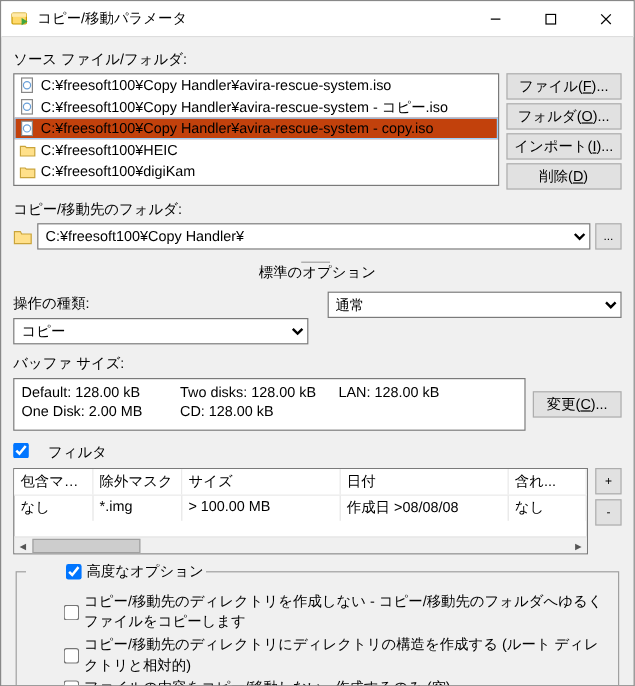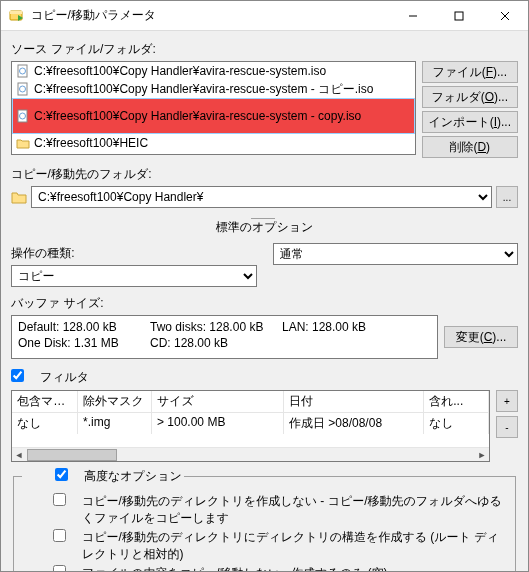--- a/index.html
+++ b/index.html
@@ -41,21 +41,21 @@
     overflow-y: auto;
     flex: 1;
     margin-right: 6px;
   }
   .listbox .item {
     display: flex; align-items: center;
     padding: 1px 4px;
     height: 18px;
     white-space: nowrap;
   }
-  .listbox .item.selected { background: #ef4444; border:1px solid #99d1ff; height:36px; padding:0 3px;}
+  .listbox .item.selected { background: #c2410c; border:1px solid #99d1ff; height:18px; padding:0 3px;}
   .file-ico, .folder-ico { width: 14px; height: 14px; margin-right: 4px; flex-shrink:0;}
   .rightbuttons { display: flex; flex-direction: column; gap: 3px; }
   .btn {
     background: #e1e1e1;
     border: 1px solid #adadad;
     font-size: 12px;
     padding: 2px 6px;
     min-width: 74px;
     height: 22px;
     text-align: center;
@@ -103,21 +103,21 @@
   .filter-head > div { background:#fff; }
   .c1{width:66px}.c2{width:74px}.c3{width:132px}.c4{width:140px}.c5{flex:1}
   .filter-scroll { height:14px; border-top:1px solid #e5e5e5; background:#f0f0f0; display:flex; align-items:center; margin-top:auto;}
   .filter-scroll .thumb{ width:90px;height:12px;background:#cdcdcd;border:1px solid #a0a0a0;margin-left:1px;}
   .filter-scroll .arrow{ width:14px;height:14px;display:flex;align-items:center;justify-content:center;font-size:9px;color:#555;}
   .filbtns { display:flex; flex-direction:column; gap:4px;}
   fieldset.adv {
     border:1px solid #a0a0a0; padding: 6px 8px 8px 8px; margin-top:6px;
   }
   fieldset.adv legend { padding:0 2px; }
-  .cb { display:flex; align-items:flex-start; gap:16px; margin:2px 0;padding-left:31px; }
+  .cb { display:flex; align-items:center; gap:4px; margin:2px 0;padding-left:31px; }
   u { text-decoration: underline; }
   input[type=checkbox]{ width:13px;height:13px; margin:0;}
   .selwrap{position:relative; display:flex;}
   .selwrap select{width:100%;}
 </style>
 </head>
 <body>
 
 <div class="titlebar">
   <svg class="icon" viewBox="0 0 16 16">
@@ -232,21 +232,21 @@
 
   <div class="label" style="margin-top:8px">バッファ サイズ:</div>
   <div class="row">
     <div class="buffer-box">
       <div class="buffer-row">
         <div class="buffer-cell">Default: 128.00 kB</div>
         <div class="buffer-cell">Two disks: 128.00 kB</div>
         <div class="buffer-cell">LAN: 128.00 kB</div>
       </div>
       <div class="buffer-row">
-        <div class="buffer-cell">One Disk: 1.31 MB</div>
+        <div class="buffer-cell">One Disk: 2.00 MB</div>
         <div class="buffer-cell">CD: 128.00 kB</div>
       </div>
     </div>
     <button class="btn" style="align-self:center">
         <span id="bchg">変更(<u>C</u>)...</span>
       </button>
   </div>
 
   <div class="check" style="margin-top:10px">
     <input type="checkbox" checked="" style="">

